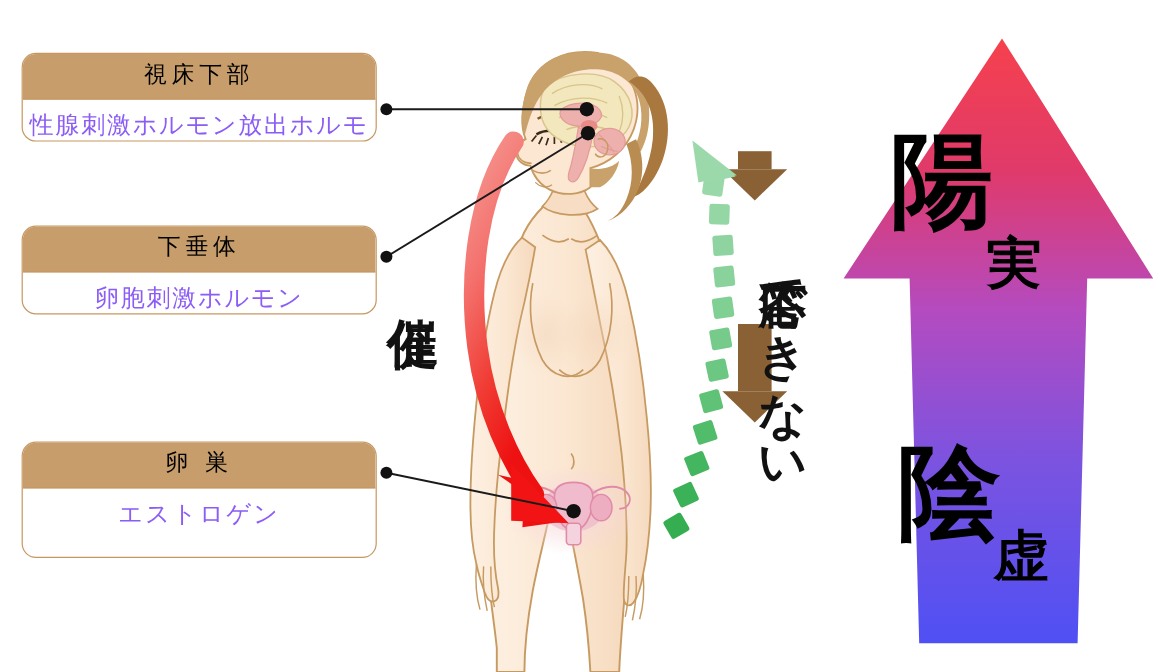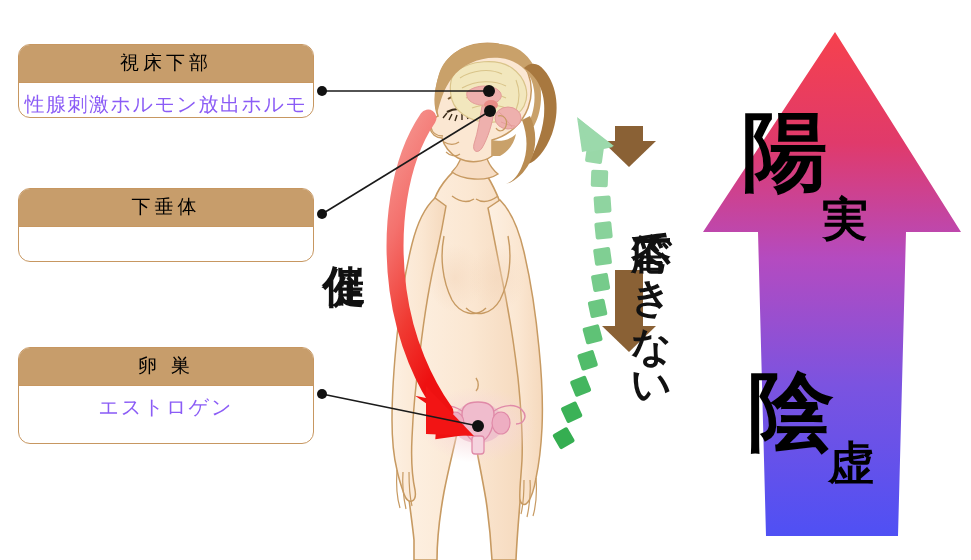--- a/index.html
+++ b/index.html
@@ -9,21 +9,21 @@
   
   .flow-box{position:absolute;left:18px;width:296px;border:1.5px solid #c79761;border-radius:12px;
             background:#ffffff;overflow:hidden;box-sizing:border-box;}
   .fb-head{background:#c79d6b;color:#000;text-align:center;font-size:19px;letter-spacing:4px;
            padding:6px 0 7px;line-height:1.25;border-bottom:1.5px solid #c79761;}
   .fb-body{color:#8b5cf6;text-align:center;font-size:20px;letter-spacing:1.5px;padding:7px 0 8px;line-height:1.45;}
   .fb-body .small{display:block;letter-spacing:2px;}
 
   #box-hypothalamus{top:44px;height:74px;}
   #box-pituitary{top:188px;height:74px;}
-  #box-ovary{top:347px;height:97px;}
+  #box-ovary{top:368px;height:97px;}
 
   
   .brown-arrow{position:absolute;left:0;width:100%;}
   .ba-shaft{background:#8a6135;margin:0 auto;}
   .ba-head{width:0;height:0;margin:0 auto;border-left:27px solid transparent;
            border-right:27px solid transparent;border-top:26px solid #8a6135;}
   #arrow1{top:126px;left:143px;}
   #arrow1 .ba-shaft{width:28px;height:15px;}
   #arrow2{top:270px;left:143px;}
   #arrow2 .ba-shaft{width:28px;height:56px;}
@@ -55,20 +55,21 @@
     <div class="fb-body">性腺刺激ホルモン放出ホルモン</div>
   </div>
 
   <div class="brown-arrow" id="arrow1">
     <div class="ba-shaft"></div>
     <div class="ba-head"></div>
   </div>
 
   <div class="flow-box" id="box-pituitary">
     <div class="fb-head">下垂体</div>
+    <div class="fb-body">卵胞刺激ホルモン</div>
   </div>
 
   <div class="brown-arrow" id="arrow2">
     <div class="ba-shaft"></div>
     <div class="ba-head"></div>
   </div>
 
   <div class="flow-box" id="box-ovary">
     <div class="fb-head">卵 巣</div>
     <div class="fb-body">

